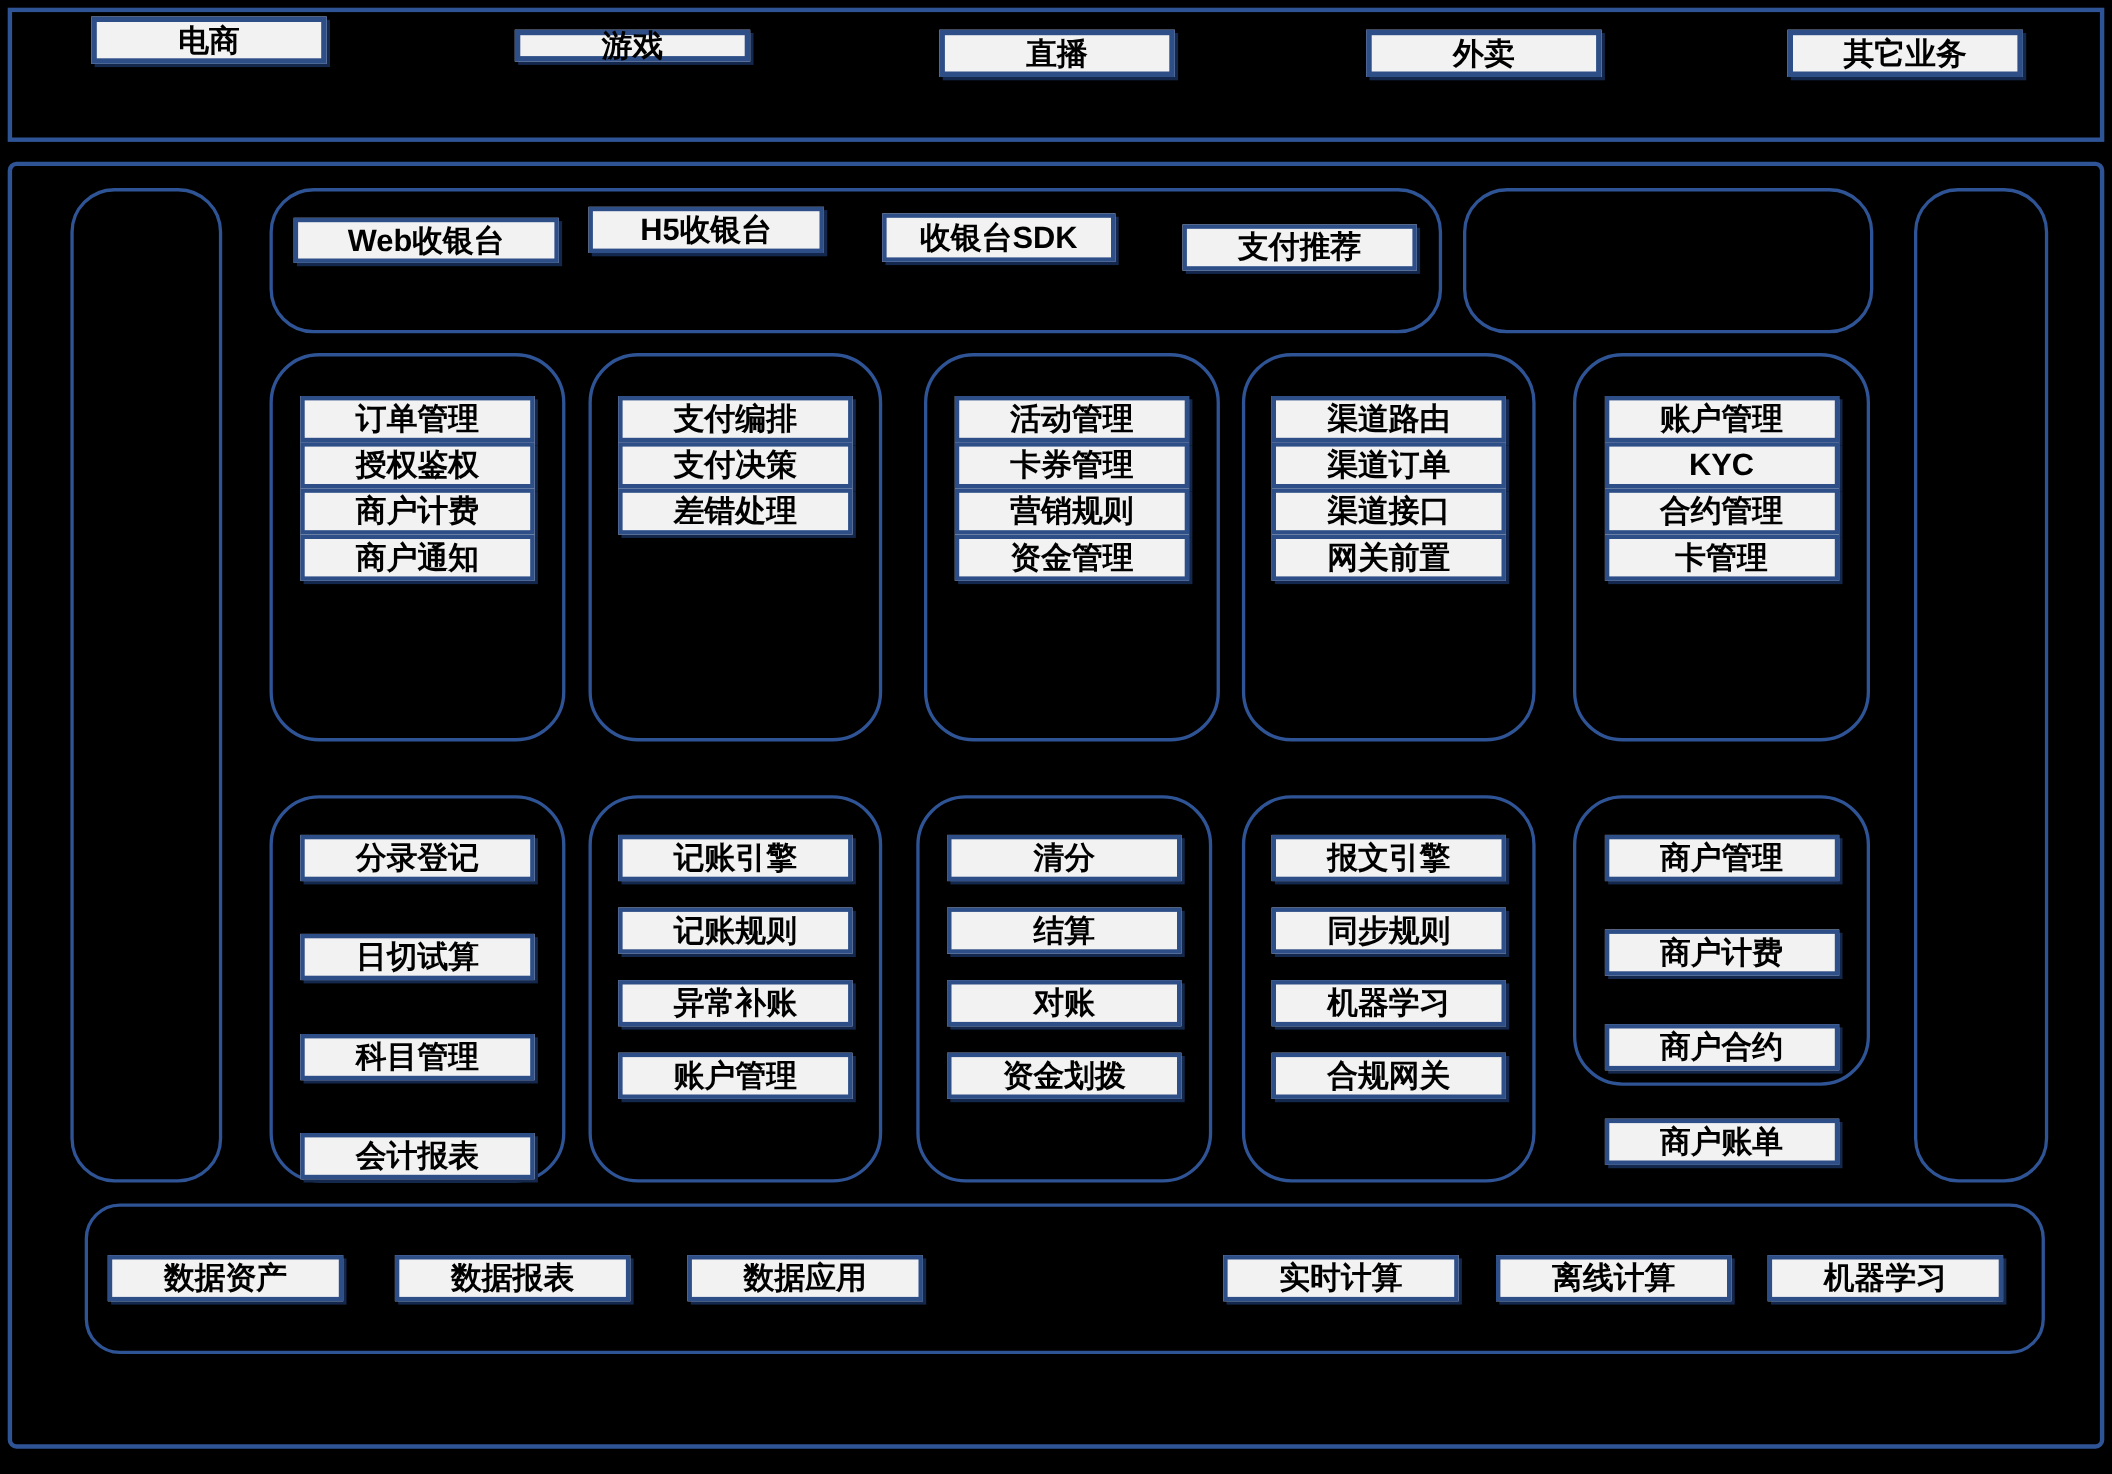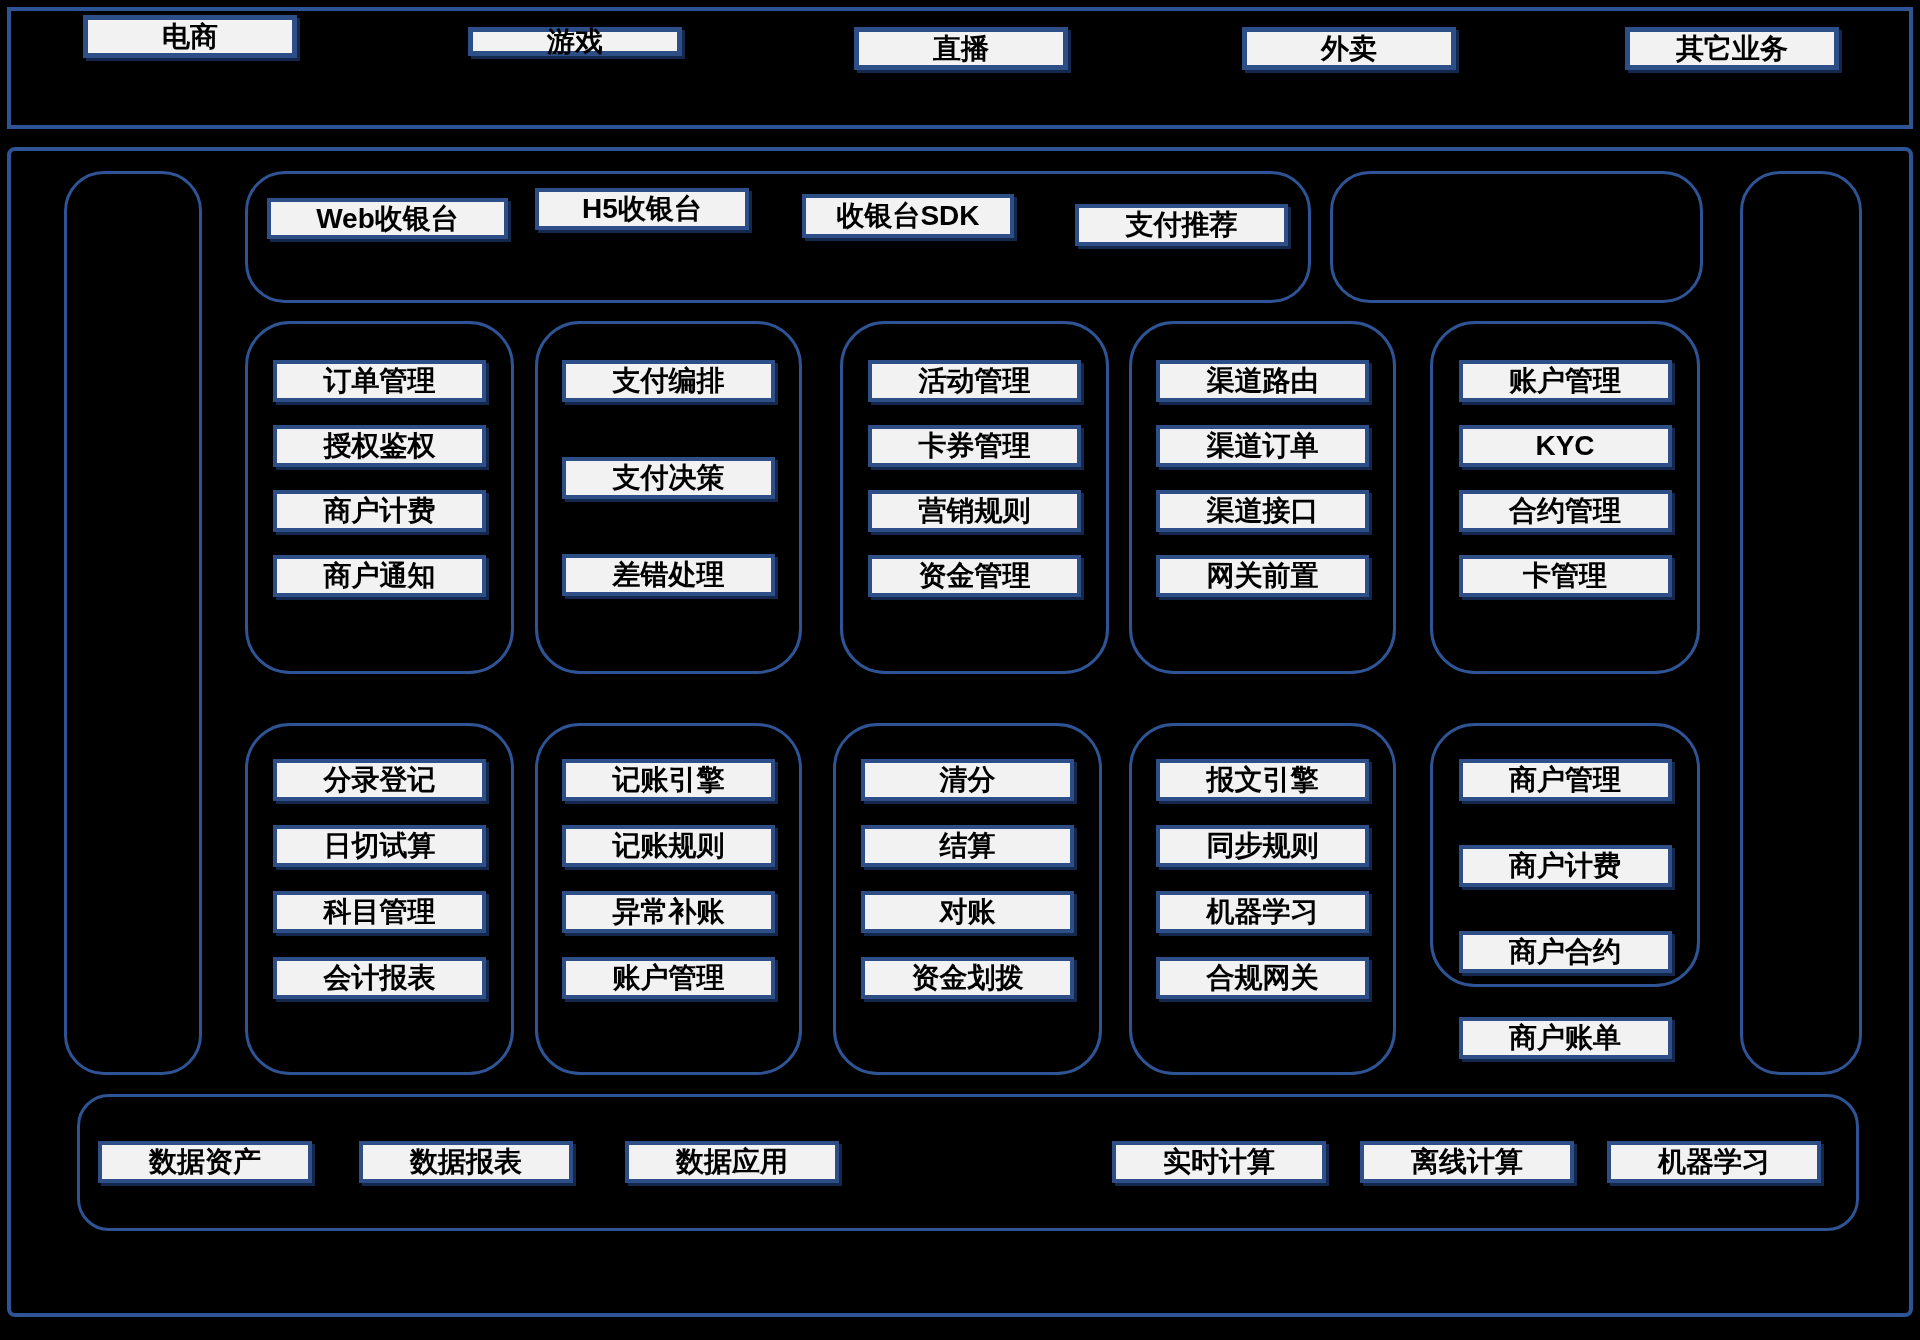--- a/index.html
+++ b/index.html
@@ -37,22 +37,22 @@
     text-align:center;
     box-sizing:border-box;
     white-space:nowrap;
   }
   .col{
     display:flex;
     flex-direction:column;
     align-items:center;
   }
   .col .box{position:static;width:213px;height:42px;flex:0 0 42px;}
-  .col4{padding-top:36px;gap:23px;}
-  .col3{padding-top:36px;gap:55px;}
+  .col4{padding-top:36px;}
+  .col3{padding-top:36px;}
   .colL{padding-top:33px;gap:24px;}
 </style>
 </head>
 <body>
 
 <div id="canvas">
 
   <div class="container" style="left:7px;top:7px;width:1906px;height:122px;">
     <div class="box" style="left:72px;top:4px;width:214px;height:43px;border-width:5px;">电商</div>
     <div class="box" style="left:457px;top:16px;width:214px;height:29px;border-width:5px;">游戏</div>
@@ -103,21 +103,21 @@
       <div class="box">网关前置</div>
     </div>
 
     <div class="rounded col col4" style="left:1419px;top:170px;width:270px;height:353px;">
       <div class="box">账户管理</div>
       <div class="box">KYC</div>
       <div class="box">合约管理</div>
       <div class="box">卡管理</div>
     </div>
 
-    <div class="rounded col colL" style="left:234px;top:572px;width:269px;height:352px;">
+    <div class="rounded col colL" style="left:234px;top:572px;width:269px;height:352px;justify-content:space-between;">
       <div class="box">分录登记</div>
       <div class="box">日切试算</div>
       <div class="box">科目管理</div>
       <div class="box">会计报表</div>
     </div>
 
     <div class="rounded col colL" style="left:524px;top:572px;width:267px;height:352px;">
       <div class="box">记账引擎</div>
       <div class="box">记账规则</div>
       <div class="box">异常补账</div>

